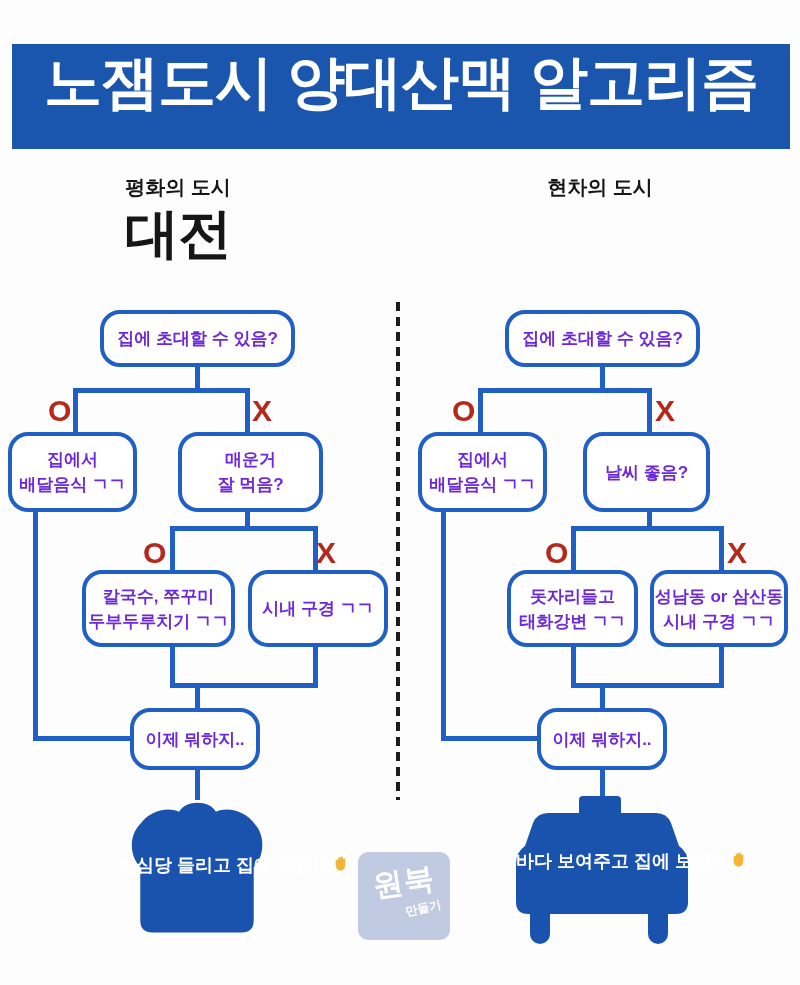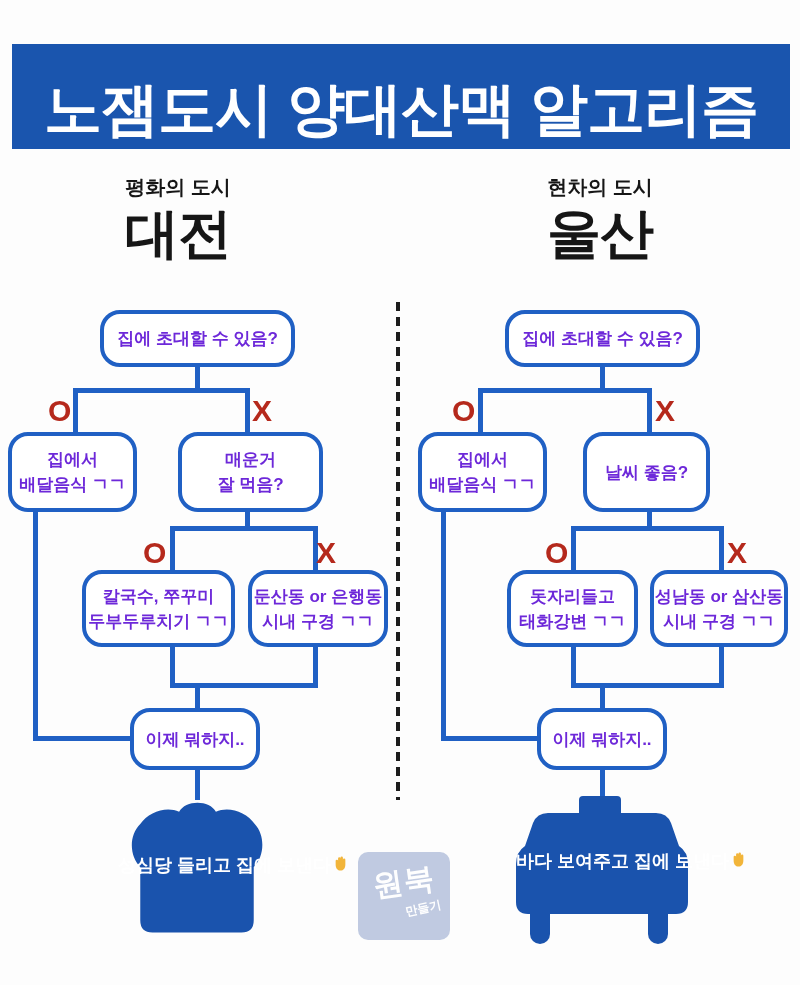--- a/index.html
+++ b/index.html
@@ -2,21 +2,21 @@
 <html><head>
 <meta charset="utf-8">
 <style>
   * { margin:0; padding:0; box-sizing:border-box; }
   html,body { background:#ffffff; }
   body { font-family:"Liberation Sans","DejaVu Sans",sans-serif; }
   .canvas { position:relative; width:800px; height:985px; background:#fdfdfd; overflow:hidden; margin:0 auto; }
 
   
   .banner { position:absolute; left:12px; top:44px; width:778px; height:105px;
-            background:#1a55ae; display:flex; align-items:flex-end; justify-content:center; }
+            background:#1a55ae; display:flex; align-items:flex-start; justify-content:center; }
   .banner .t { color:#ffffff; font-size:58px; font-weight:800; letter-spacing:-1px; white-space:nowrap; }
 
   
   .tagline { position:absolute; width:200px; text-align:center; font-size:20px; font-weight:700; color:#161616; }
   .city    { position:absolute; width:200px; text-align:center; font-size:54px; font-weight:800; color:#161616; letter-spacing:-1px; }
   .vs      { position:absolute; left:360px; top:218px; width:80px; text-align:center;
              font-size:46px; font-weight:800; color:#b5291c; letter-spacing:-2px; }
 
   
   .divider { position:absolute; left:396px; top:302px; width:4px; height:498px;
@@ -53,21 +53,20 @@
 
 <div class="canvas">
 
   <div class="banner">
     <span class="t">노잼도시 양대산맥 알고리즘</span>
   </div>
 
   <div class="tagline" style="left:78px; top:174px;">평화의 도시</div>
   <div class="city" style="left:78px; top:198px;">대전</div>
   <div class="tagline" style="left:500px; top:174px;">현차의 도시</div>
-  <div class="city" style="left:500px; top:198px;">울산</div>
 
   <div class="divider"></div>
 
   <div class="ln" style="left:195px;top:367px;width:5px;height:26px;"></div>
   <div class="ln" style="left:73px;top:388px;width:177px;height:5px;"></div>
   <div class="ln" style="left:73px;top:388px;width:5px;height:44px;"></div>
   <div class="ln" style="left:245px;top:388px;width:5px;height:44px;"></div>
   <div class="ln" style="left:245px;top:512px;width:5px;height:19px;"></div>
   <div class="ln" style="left:170px;top:526px;width:148px;height:5px;"></div>
   <div class="ln" style="left:170px;top:526px;width:5px;height:44px;"></div>
@@ -94,21 +93,20 @@
   </div>
   <div class="node" style="left:178px;top:432px;width:145px;height:80px;text-align:right;">
     <span>매운거</span>
     <span>잘 먹음?</span>
   </div>
   <div class="node" style="left:82px;top:570px;width:153px;height:77px;">
     <span>칼국수, 쭈꾸미</span>
     <span>두부두루치기 ㄱㄱ</span>
   </div>
   <div class="node" style="left:248px;top:570px;width:140px;height:77px;">
-    <span>둔산동 or 은행동</span>
     <span>시내 구경 ㄱㄱ</span>
   </div>
   <div class="node" style="left:130px;top:708px;width:130px;height:62px;">
     <span>이제 뭐하지..</span>
   </div>
 
   <svg class="shape" style="left:128px;top:795px;" width="138" height="140" viewBox="0 0 135 136">
     <path fill="#1a53ad" d="M 12 70 C 2 60 0 40 12 28 C 20 16 38 10 50 16 C 56 4 80 4 86 16 C 98 10 116 16 124 28 C 135 40 133 60 123 70 L 123 122 Q 123 134 111 134 L 24 134 Q 12 134 12 122 Z"></path>
   </svg>
   <div class="final-text" style="left:118px;top:852px;width:158px;">

